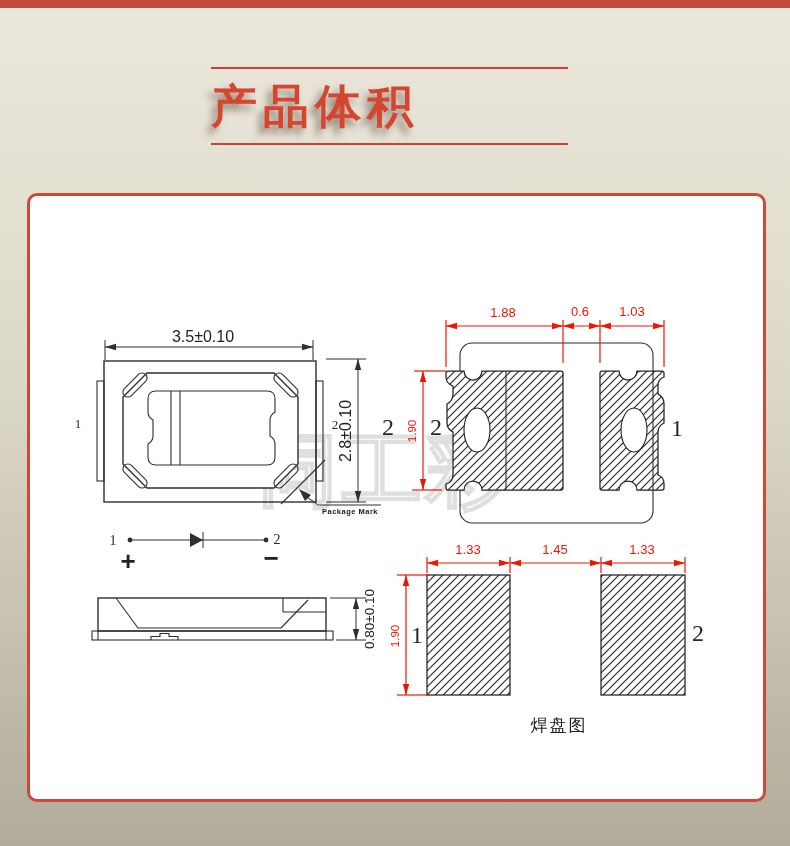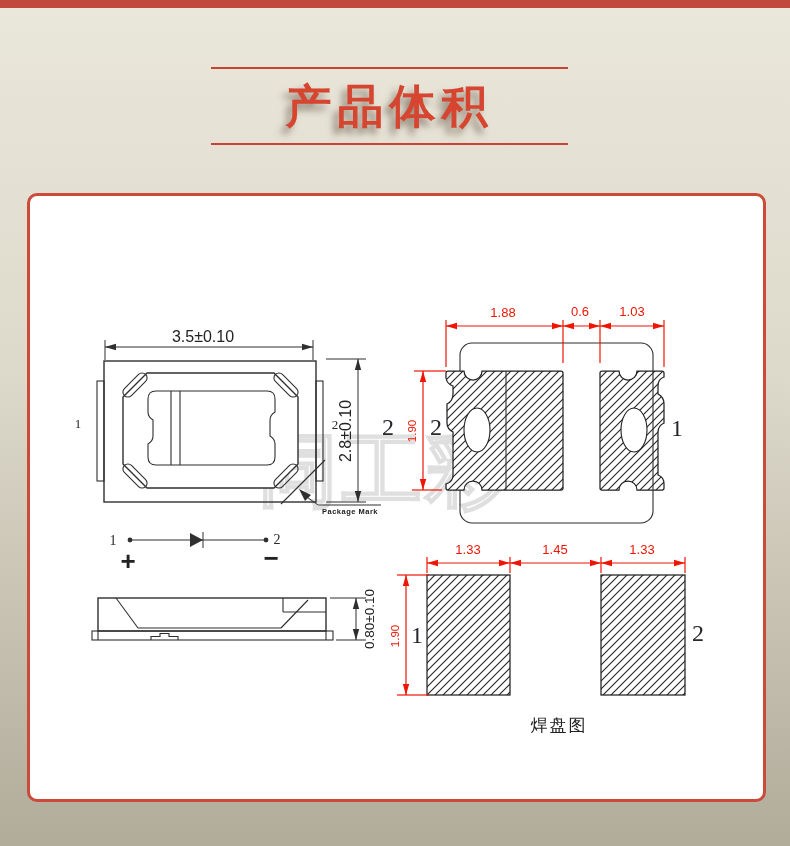--- a/index.html
+++ b/index.html
@@ -6,21 +6,21 @@
   body{
     width:790px;height:846px;position:relative;overflow:hidden;
     background:linear-gradient(180deg,#eae7db 0%,#ddd9ca 45%,#b1ab9a 100%);
     font-family:"Liberation Sans",sans-serif;
   }
   .topbar{position:absolute;left:0;top:0;width:790px;height:8px;background:#c1493d;}
   .hline{position:absolute;height:2px;background:#c84334;}
   .hline.top{left:211px;top:67px;width:357px;}
   .hline.bot{left:211px;top:143px;width:357px;}
   .title{
-    position:absolute;left:211px;top:76px;width:357px;text-align:center;
+    position:absolute;left:211px;top:76px;width:357px;text-align:left;
     font-size:46px;font-weight:bold;color:#d6452f;letter-spacing:6px;
     text-shadow:-5px 6px 7px rgba(90,70,55,0.6);
   }
   .panel{
     position:absolute;left:27px;top:193px;width:733px;height:603px;
     background:#ffffff;border:3px solid #cb4a3a;border-radius:10px;
   }
   svg{display:block;}
   .ln{stroke:#2f2f2f;stroke-width:1.4;fill:#fff;}
   .lnn{stroke:#2f2f2f;stroke-width:1.4;fill:none;}

